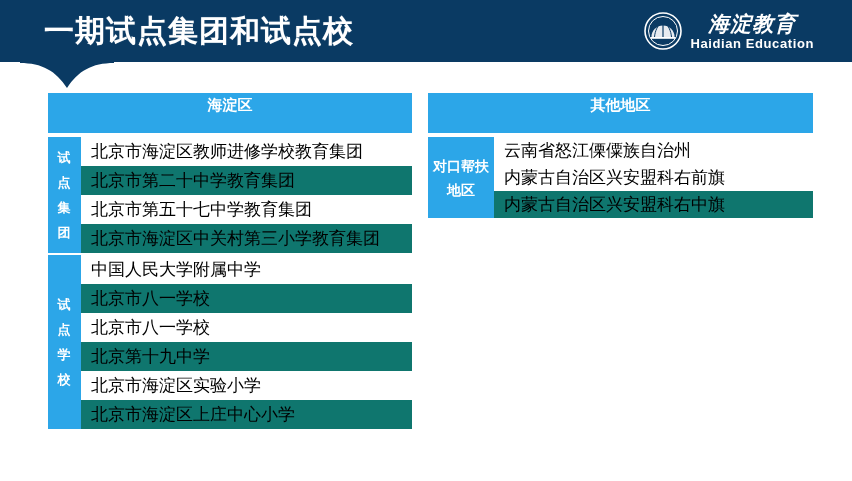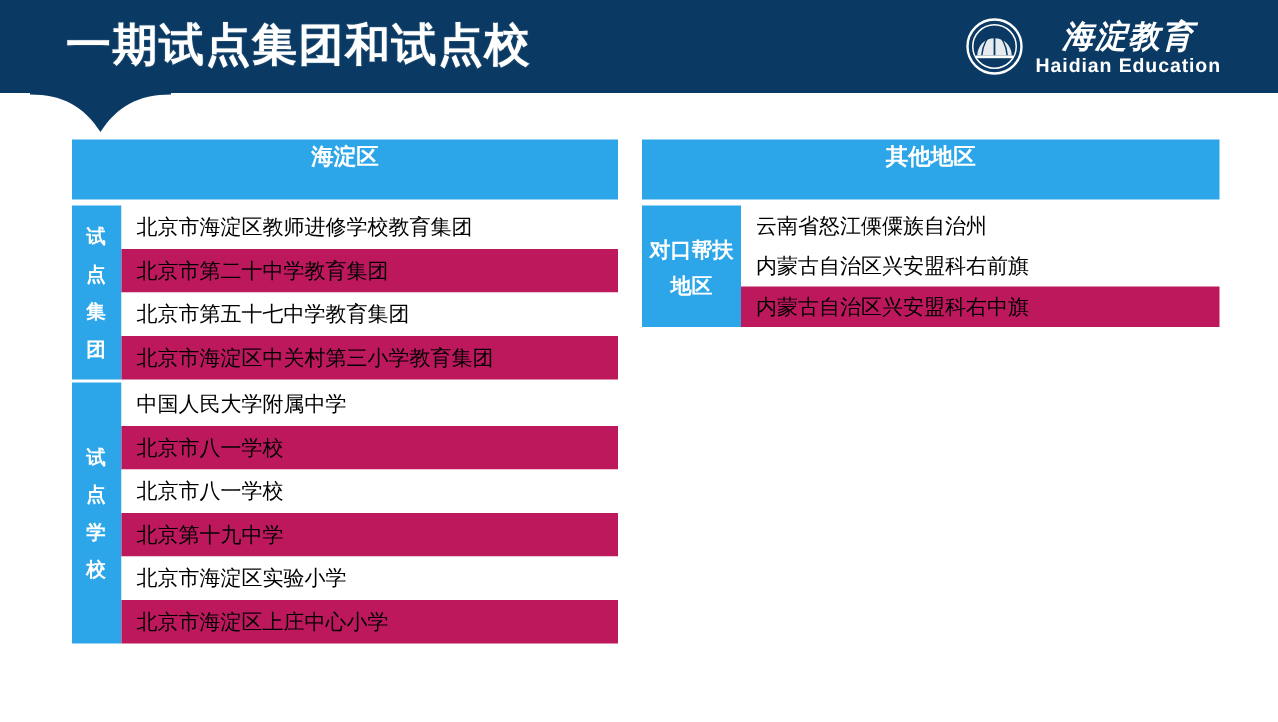--- a/index.html
+++ b/index.html
@@ -136,25 +136,25 @@
   .rows {
     flex: 1 1 auto;
     display: flex;
     flex-direction: column;
   }
   .row-cell {
     height: 29px;
     line-height: 29px;
     padding-left: 10px;
     background: #ffffff;
-    font-size: 14px;
+    font-size: 17px;
     white-space: nowrap;
     overflow: hidden;
   }
-  .row-cell.striped { background: #be185d; }
+  .row-cell.striped { background: #0f766e; }
 
   #table-other .row-cell { height: 27px; line-height: 27px; }
 </style>
 </head>
 <body>
 
 <div id="header-band"></div>
 
 <div id="header-title">一期试点集团和试点校</div>
 

